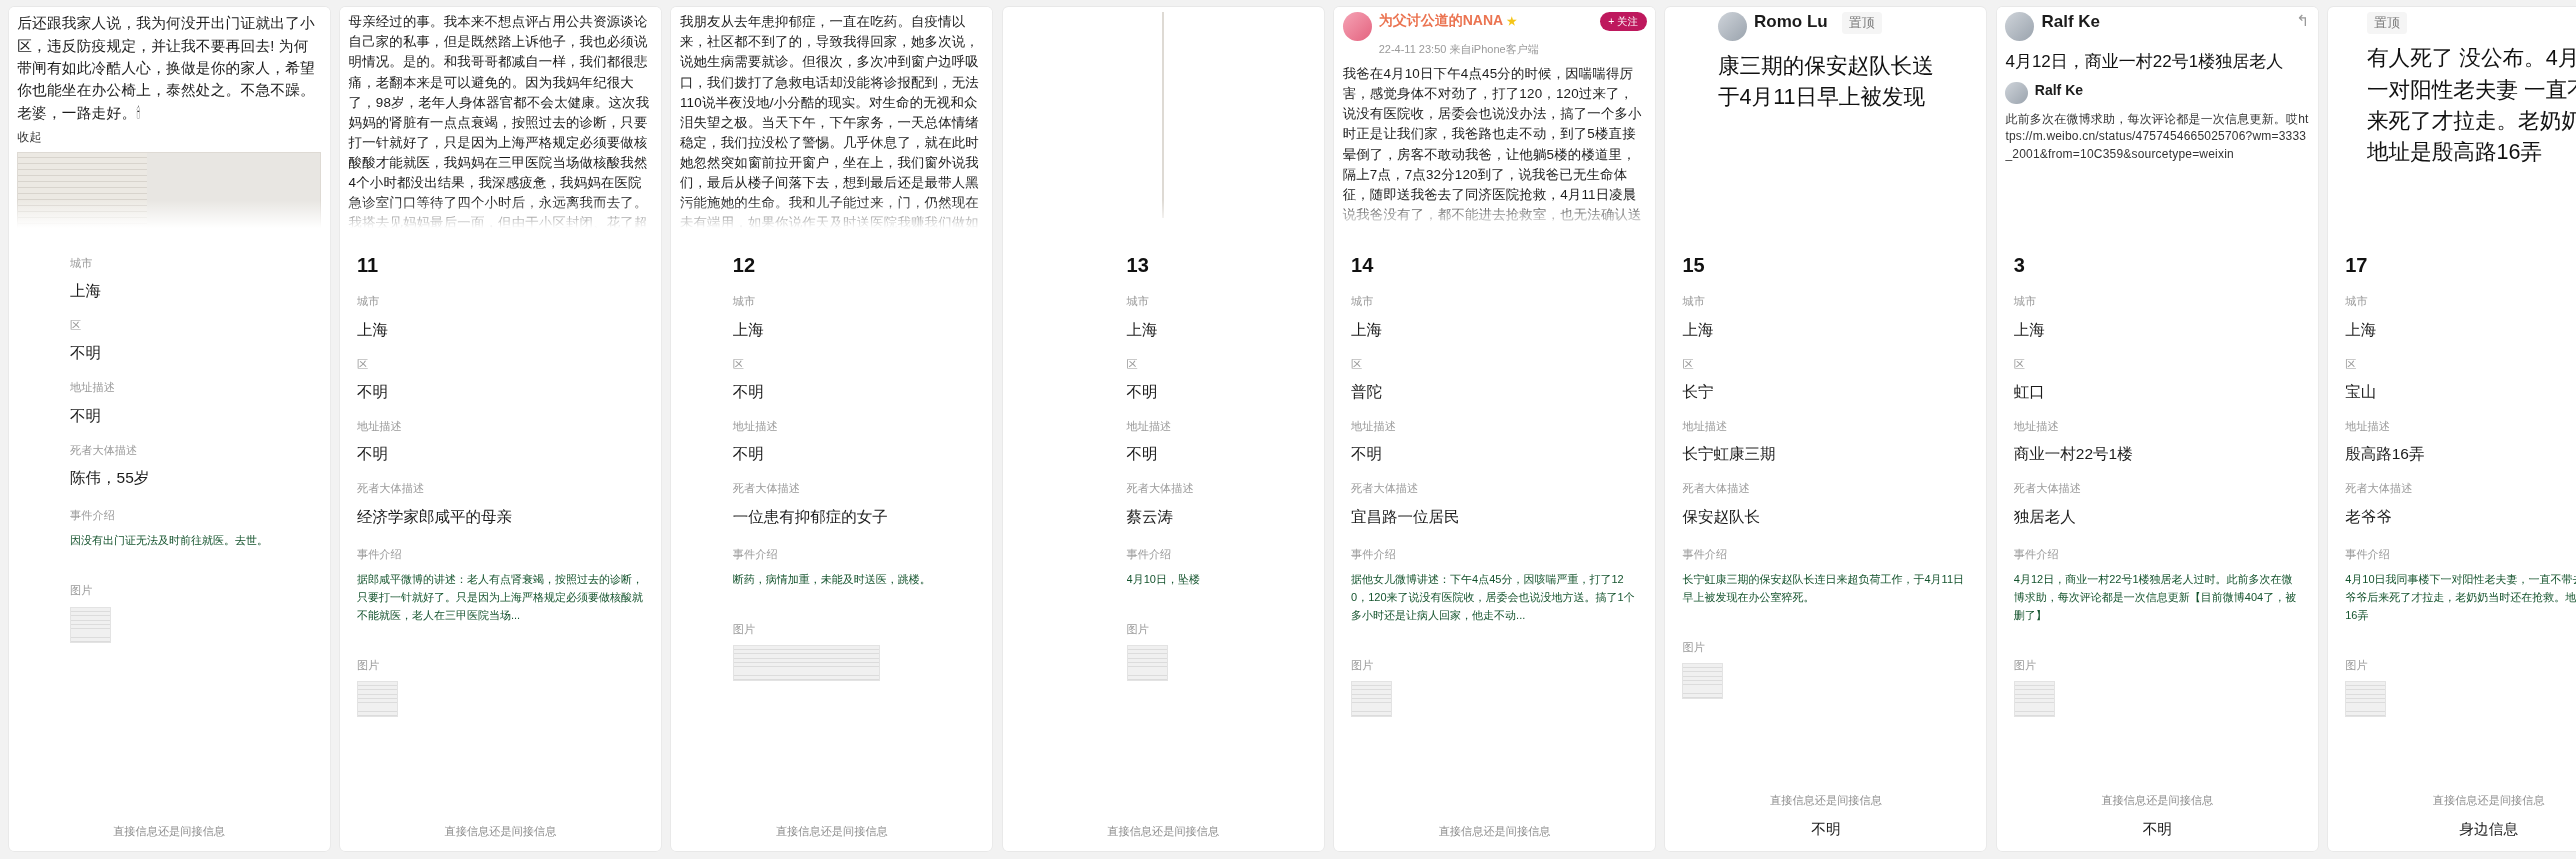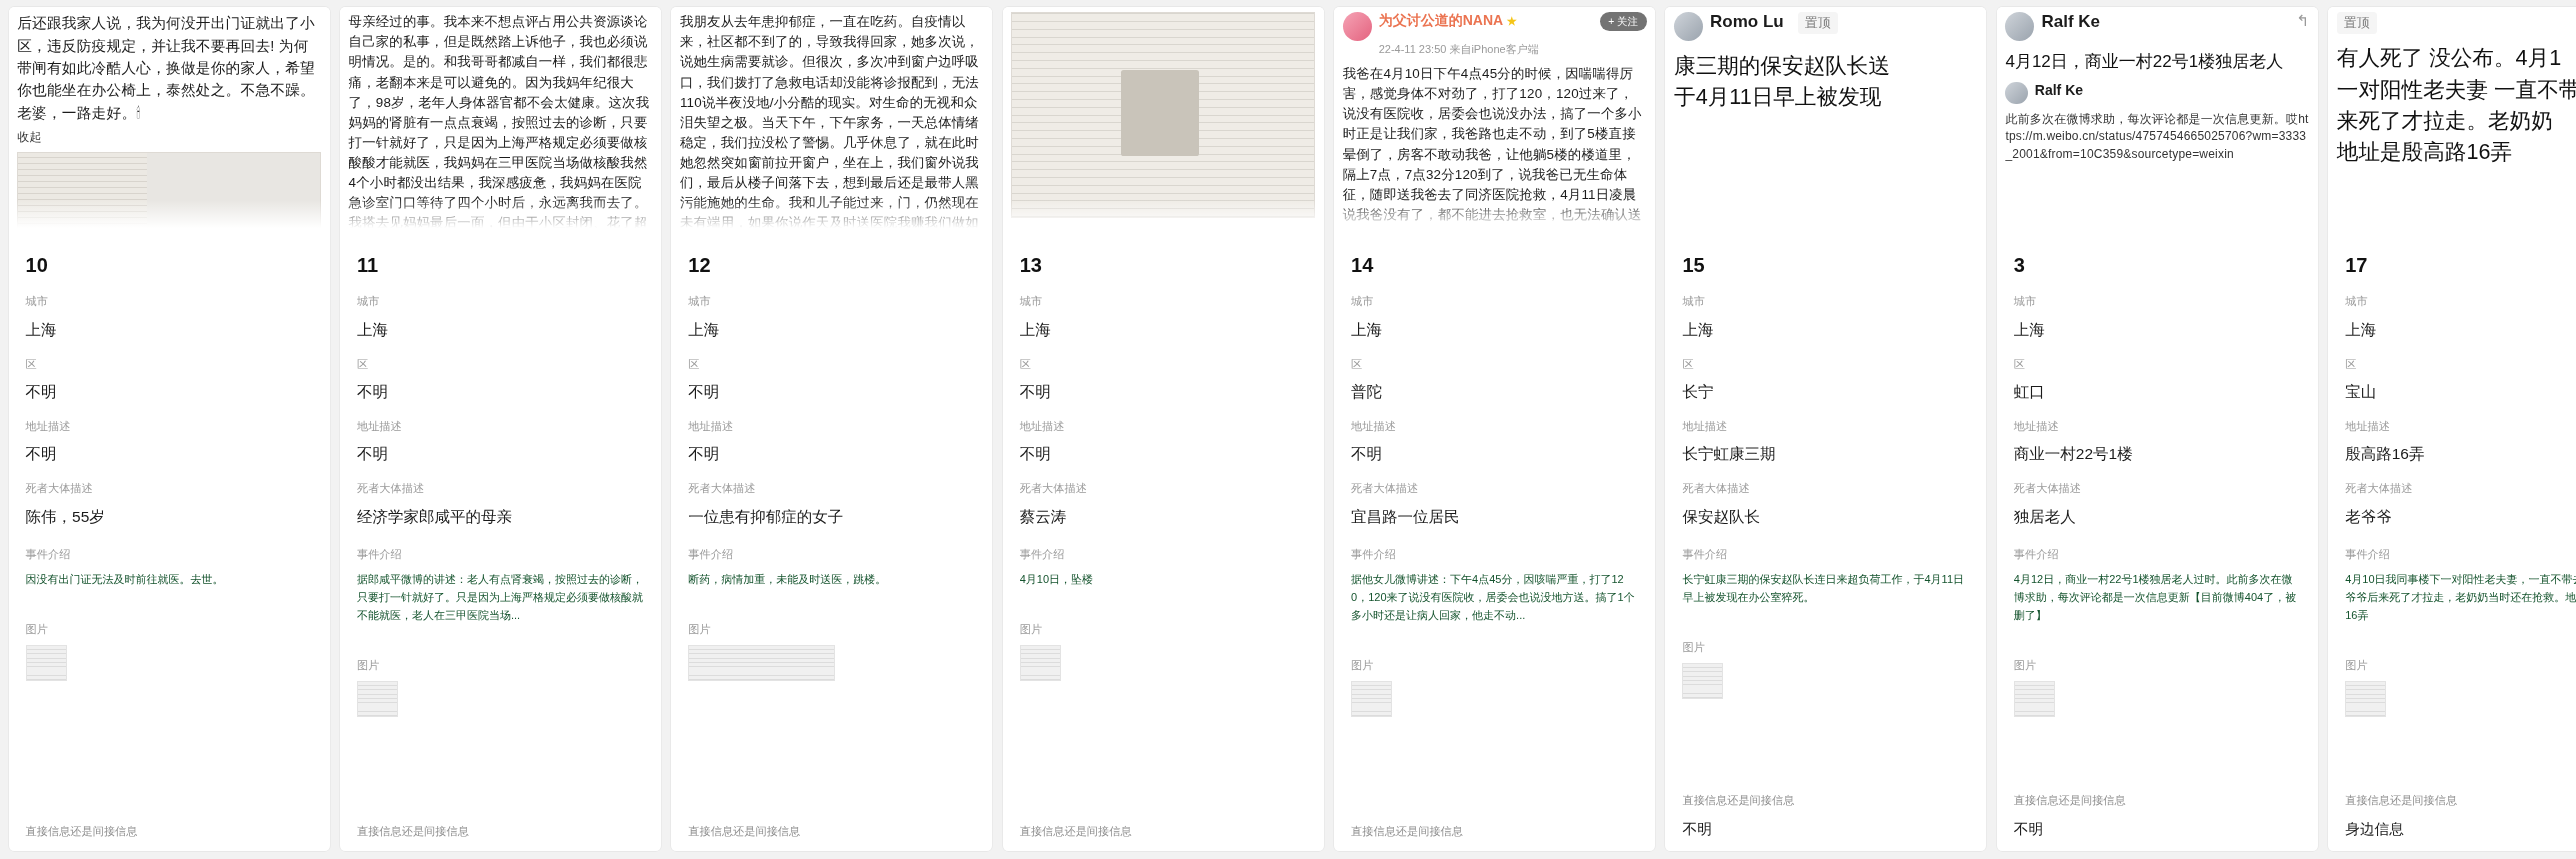--- a/index.html
+++ b/index.html
@@ -23,20 +23,21 @@
     min-width: 321px;
     height: 844px;
     background: #ffffff;
     border-radius: 5.2px;
     margin: 7px 5.2px 0 5.2px;
     overflow: hidden;
     position: relative;
     display: flex;
     flex-direction: column;
     box-shadow: 0 0 0 0.9px rgba(0,0,0,0.04);
+    align-items: center;
   }
   .card:first-child { margin-left: 8.6px; }
 
   
   .media {
     height: 233px;
     overflow: hidden;
     position: relative;
     background: #ffffff;
     border-bottom: 0px;
@@ -97,21 +98,21 @@
     display: flex; align-items: center; gap: 3.5px;
   }
   .wb-name.dark { color: #1b1b1b; font-size: 17px; }
   .wb-sub {
     font-size: 11px;
     color: #9a9a9a;
     margin-top: 12px;
   }
   .badge-follow {
     margin-left: auto;
-    background: #737373;
+    background: #be185d;
     color: #fff;
     font-size: 10.4px;
     border-radius: 9.5px;
     padding: 2.6px 8.6px;
     white-space: nowrap;
   }
   .badge-top {
     background: #f5f5f5;
     color: #7a7a7a;
     font-size: 13px;
@@ -204,21 +205,20 @@
       <div class="media-text">后还跟我家人说，我为何没开出门证就出了小区，违反防疫规定，并让我不要再回去!
 为何带闸有如此冷酷人心，换做是你的家人，希望你也能坐在办公椅上，泰然处之。不急不躁。
 老婆，一路走好。🕯</div>
       <div class="media-text tiny">收起</div>
       <div class="photo-block">
           <div class="photo-doc"></div>
         </div>
       <div class="fade-mask"></div>
     </div>
     <div class="body">
-      <div class="idx">10</div>
       <div class="f-label">城市</div>
       <div class="f-value">上海</div>
       <div class="f-label">区</div>
       <div class="f-value">不明</div>
       <div class="f-label">地址描述</div>
       <div class="f-value">不明</div>
       <div class="f-label">死者大体描述</div>
       <div class="f-value">陈伟，55岁</div>
       <div class="f-label tight">事件介绍</div>
       <div class="desc">因没有出门证无法及时前往就医。去世。</div>

